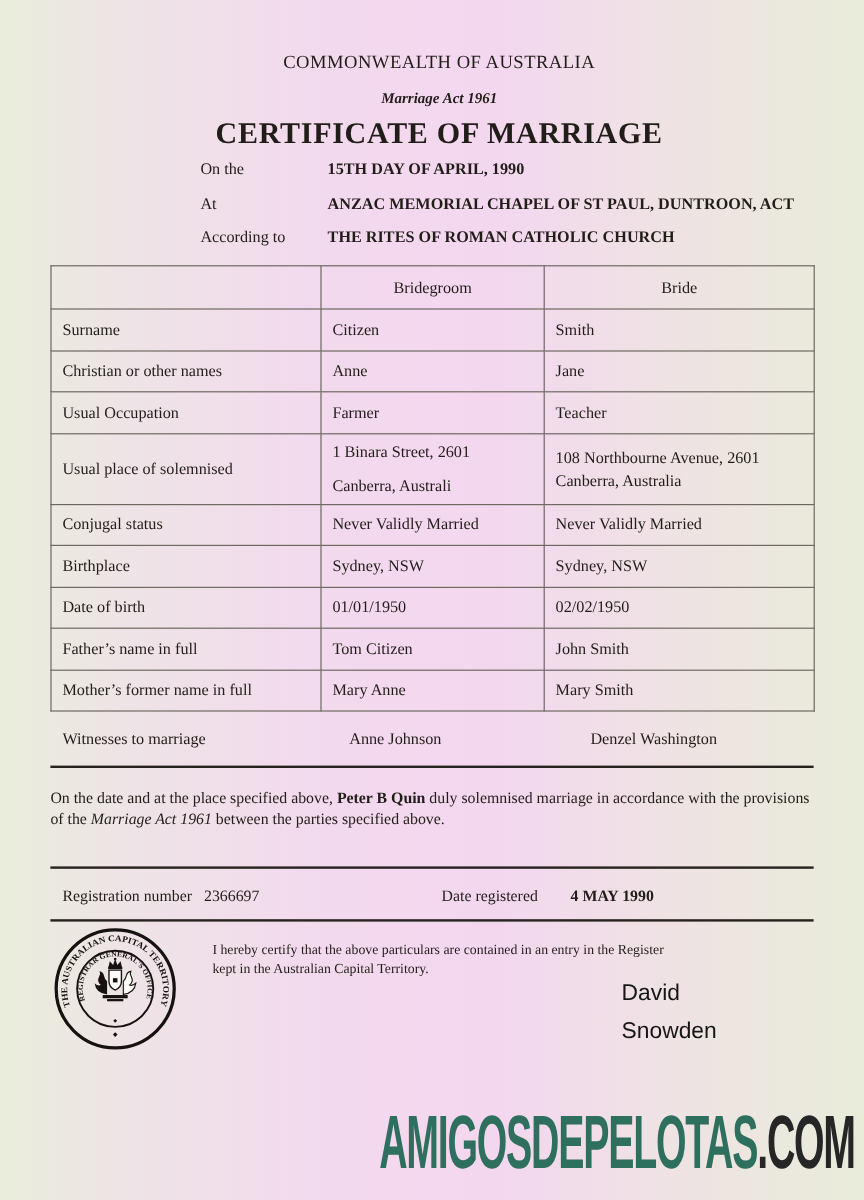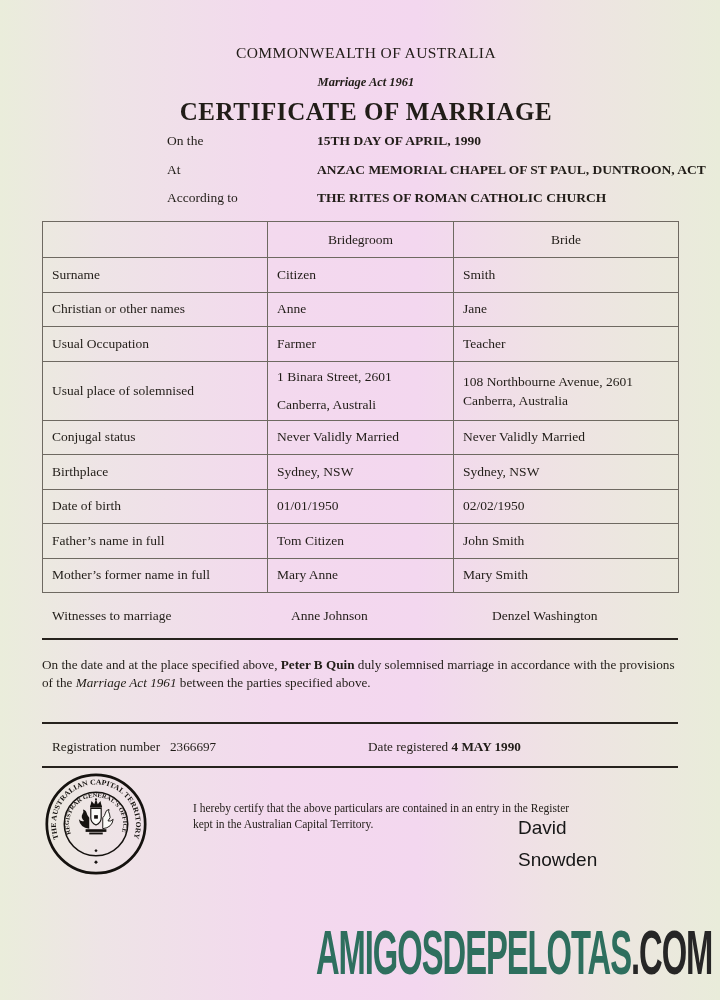--- a/index.html
+++ b/index.html
@@ -8,21 +8,21 @@
     background:linear-gradient(90deg,#eaeddb 0%,#eee4e6 14%,#f3d9ee 38%,#f3d7ef 58%,#efe2e4 76%,#e9ecda 100%);
     font-family:"Liberation Serif", serif;color:#211d18;
   }
   
   .title-block{position:absolute;top:44px;left:0;right:0;text-align:center;margin-left:12px;}
   .country{font-size:15.5px;letter-spacing:.4px;}
   .act-line{font-size:12.5px;font-weight:bold;font-style:italic;margin-top:13px;}
   .cert-title{font-size:25px;font-weight:bold;letter-spacing:.6px;margin:8px 0 0 0;}
   
   .details{position:absolute;left:167px;top:127px;font-size:13.5px;}
-  .detail-row{display:flex;height:28.5px;align-items:center;gap:44px;}
+  .detail-row{display:flex;height:28.5px;align-items:center;}
   .detail-label{width:106px;flex:none;}
   .detail-value{font-weight:bold;white-space:nowrap;}
   
   table.cert-table{position:absolute;left:42px;top:221px;width:636px;border-collapse:collapse;table-layout:fixed;font-size:13.5px;}
   .cert-table th,.cert-table td{border:1px solid #6e6961;padding:0 9px;vertical-align:middle;font-weight:normal;text-align:left;white-space:pre-line;}
   .cert-table thead tr{height:36px;}
   .cert-table tbody tr{height:34.5px;}
   .cert-table tr.row-residence{height:59px;}
   .cert-table th{text-align:center;}
   td.lh-wide{line-height:28px;}
@@ -34,26 +34,26 @@
   .witness-br{padding-left:9px;}
   
   .solemn{position:absolute;left:42px;top:656px;width:636px;font-size:13.2px;line-height:17.5px;margin:0;}
   .solemn b{font-weight:bold;}
   .solemn i{font-style:italic;}
   
   .reg-row{position:absolute;left:42px;top:722px;width:636px;height:46px;border-top:2px solid #26221d;border-bottom:2px solid #26221d;font-size:13.2px;box-sizing:border-box;}
   .reg-label{position:absolute;left:10px;top:15px;}
   .reg-number{position:absolute;left:128px;top:15px;}
   .reg-date{position:absolute;left:326px;top:15px;}
-  .reg-date b{font-weight:bold;}
+  .reg-date b{font-weight:bold;margin-left:24px;}
   
   .seal{position:absolute;left:44px;top:772px;width:104px;height:104px;}
   .seal svg{width:100%;height:100%;}
   
-  .cert-text{position:absolute;left:177px;top:784px;width:420px;font-size:11.5px;line-height:16px;margin:16px;white-space:pre-line;}
+  .cert-text{position:absolute;left:177px;top:784px;width:420px;font-size:11.5px;line-height:16px;margin:0;white-space:pre-line;}
   
   .signature{position:absolute;left:518px;top:812px;font-family:"Liberation Sans",sans-serif;font-size:19px;line-height:32px;color:#161616;}
   
   .watermark{position:absolute;right:8px;top:916px;font-family:"Liberation Sans",sans-serif;font-weight:bold;font-size:63px;letter-spacing:-2px;white-space:nowrap;transform:scaleX(.52);transform-origin:100% 50%;}
   .wm-name{color:#2e6f5e;}
   .wm-tld{color:#262626;}
 </style>
 </head>
 <body>
 

